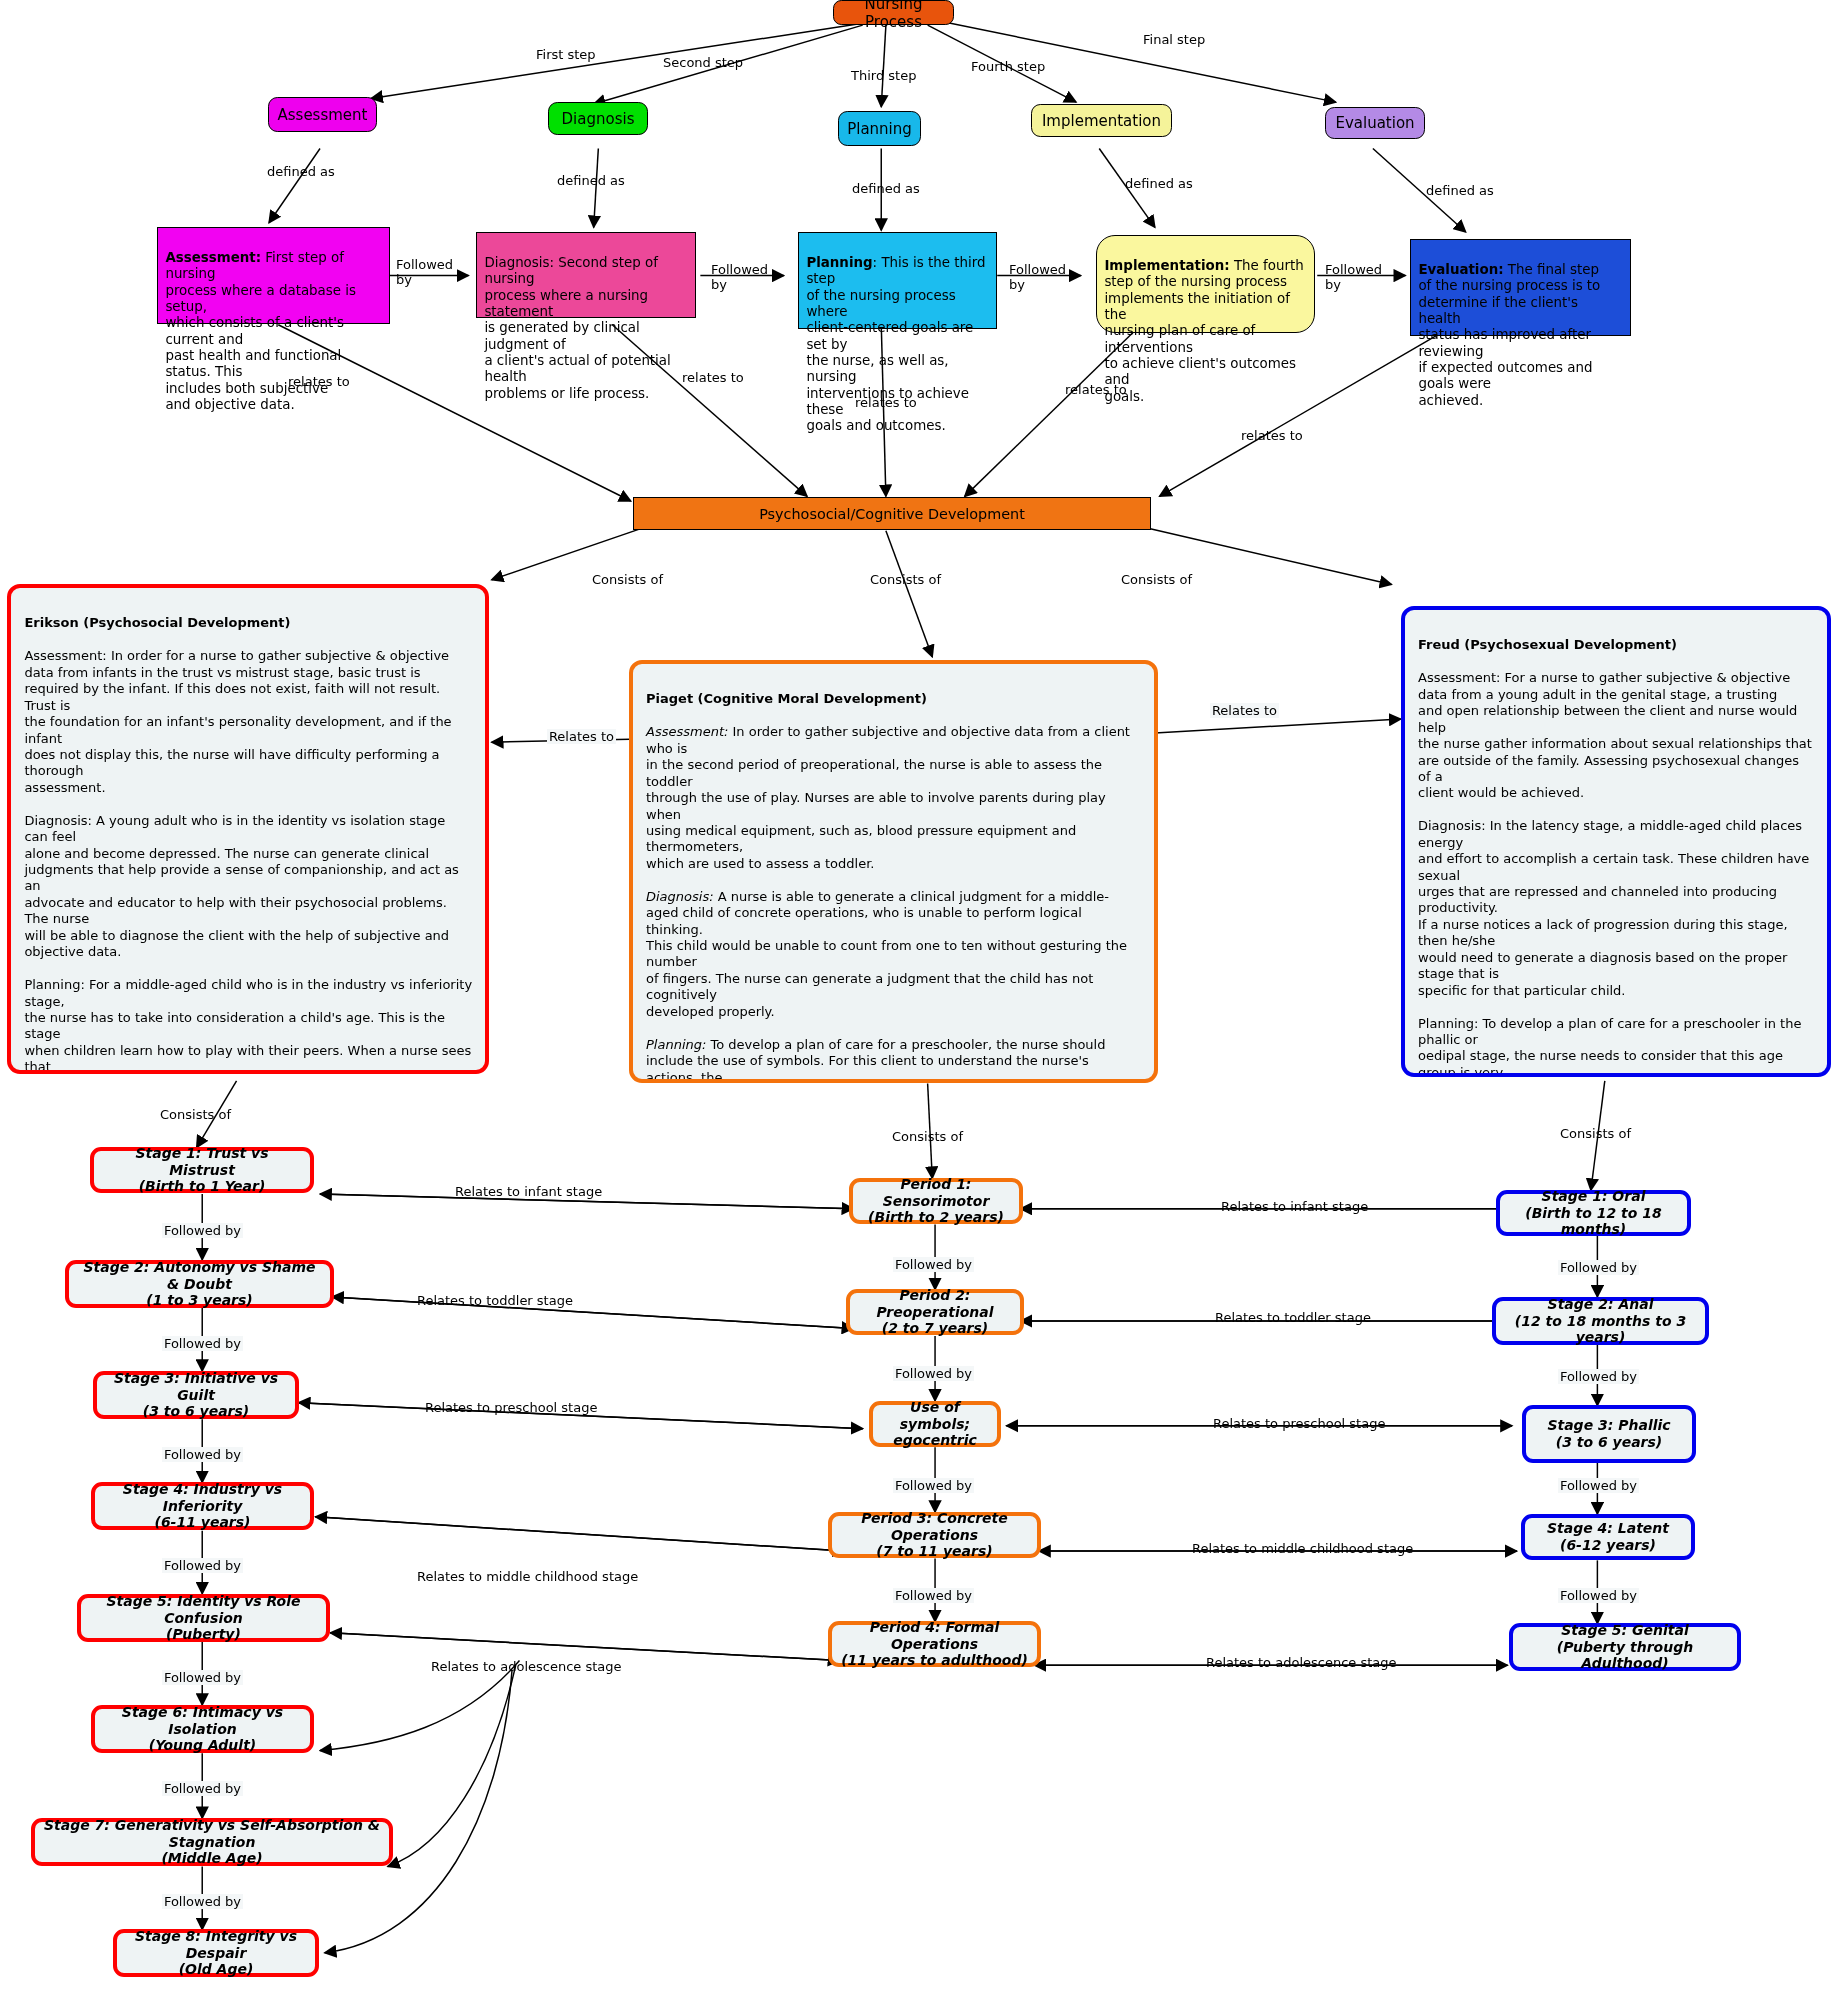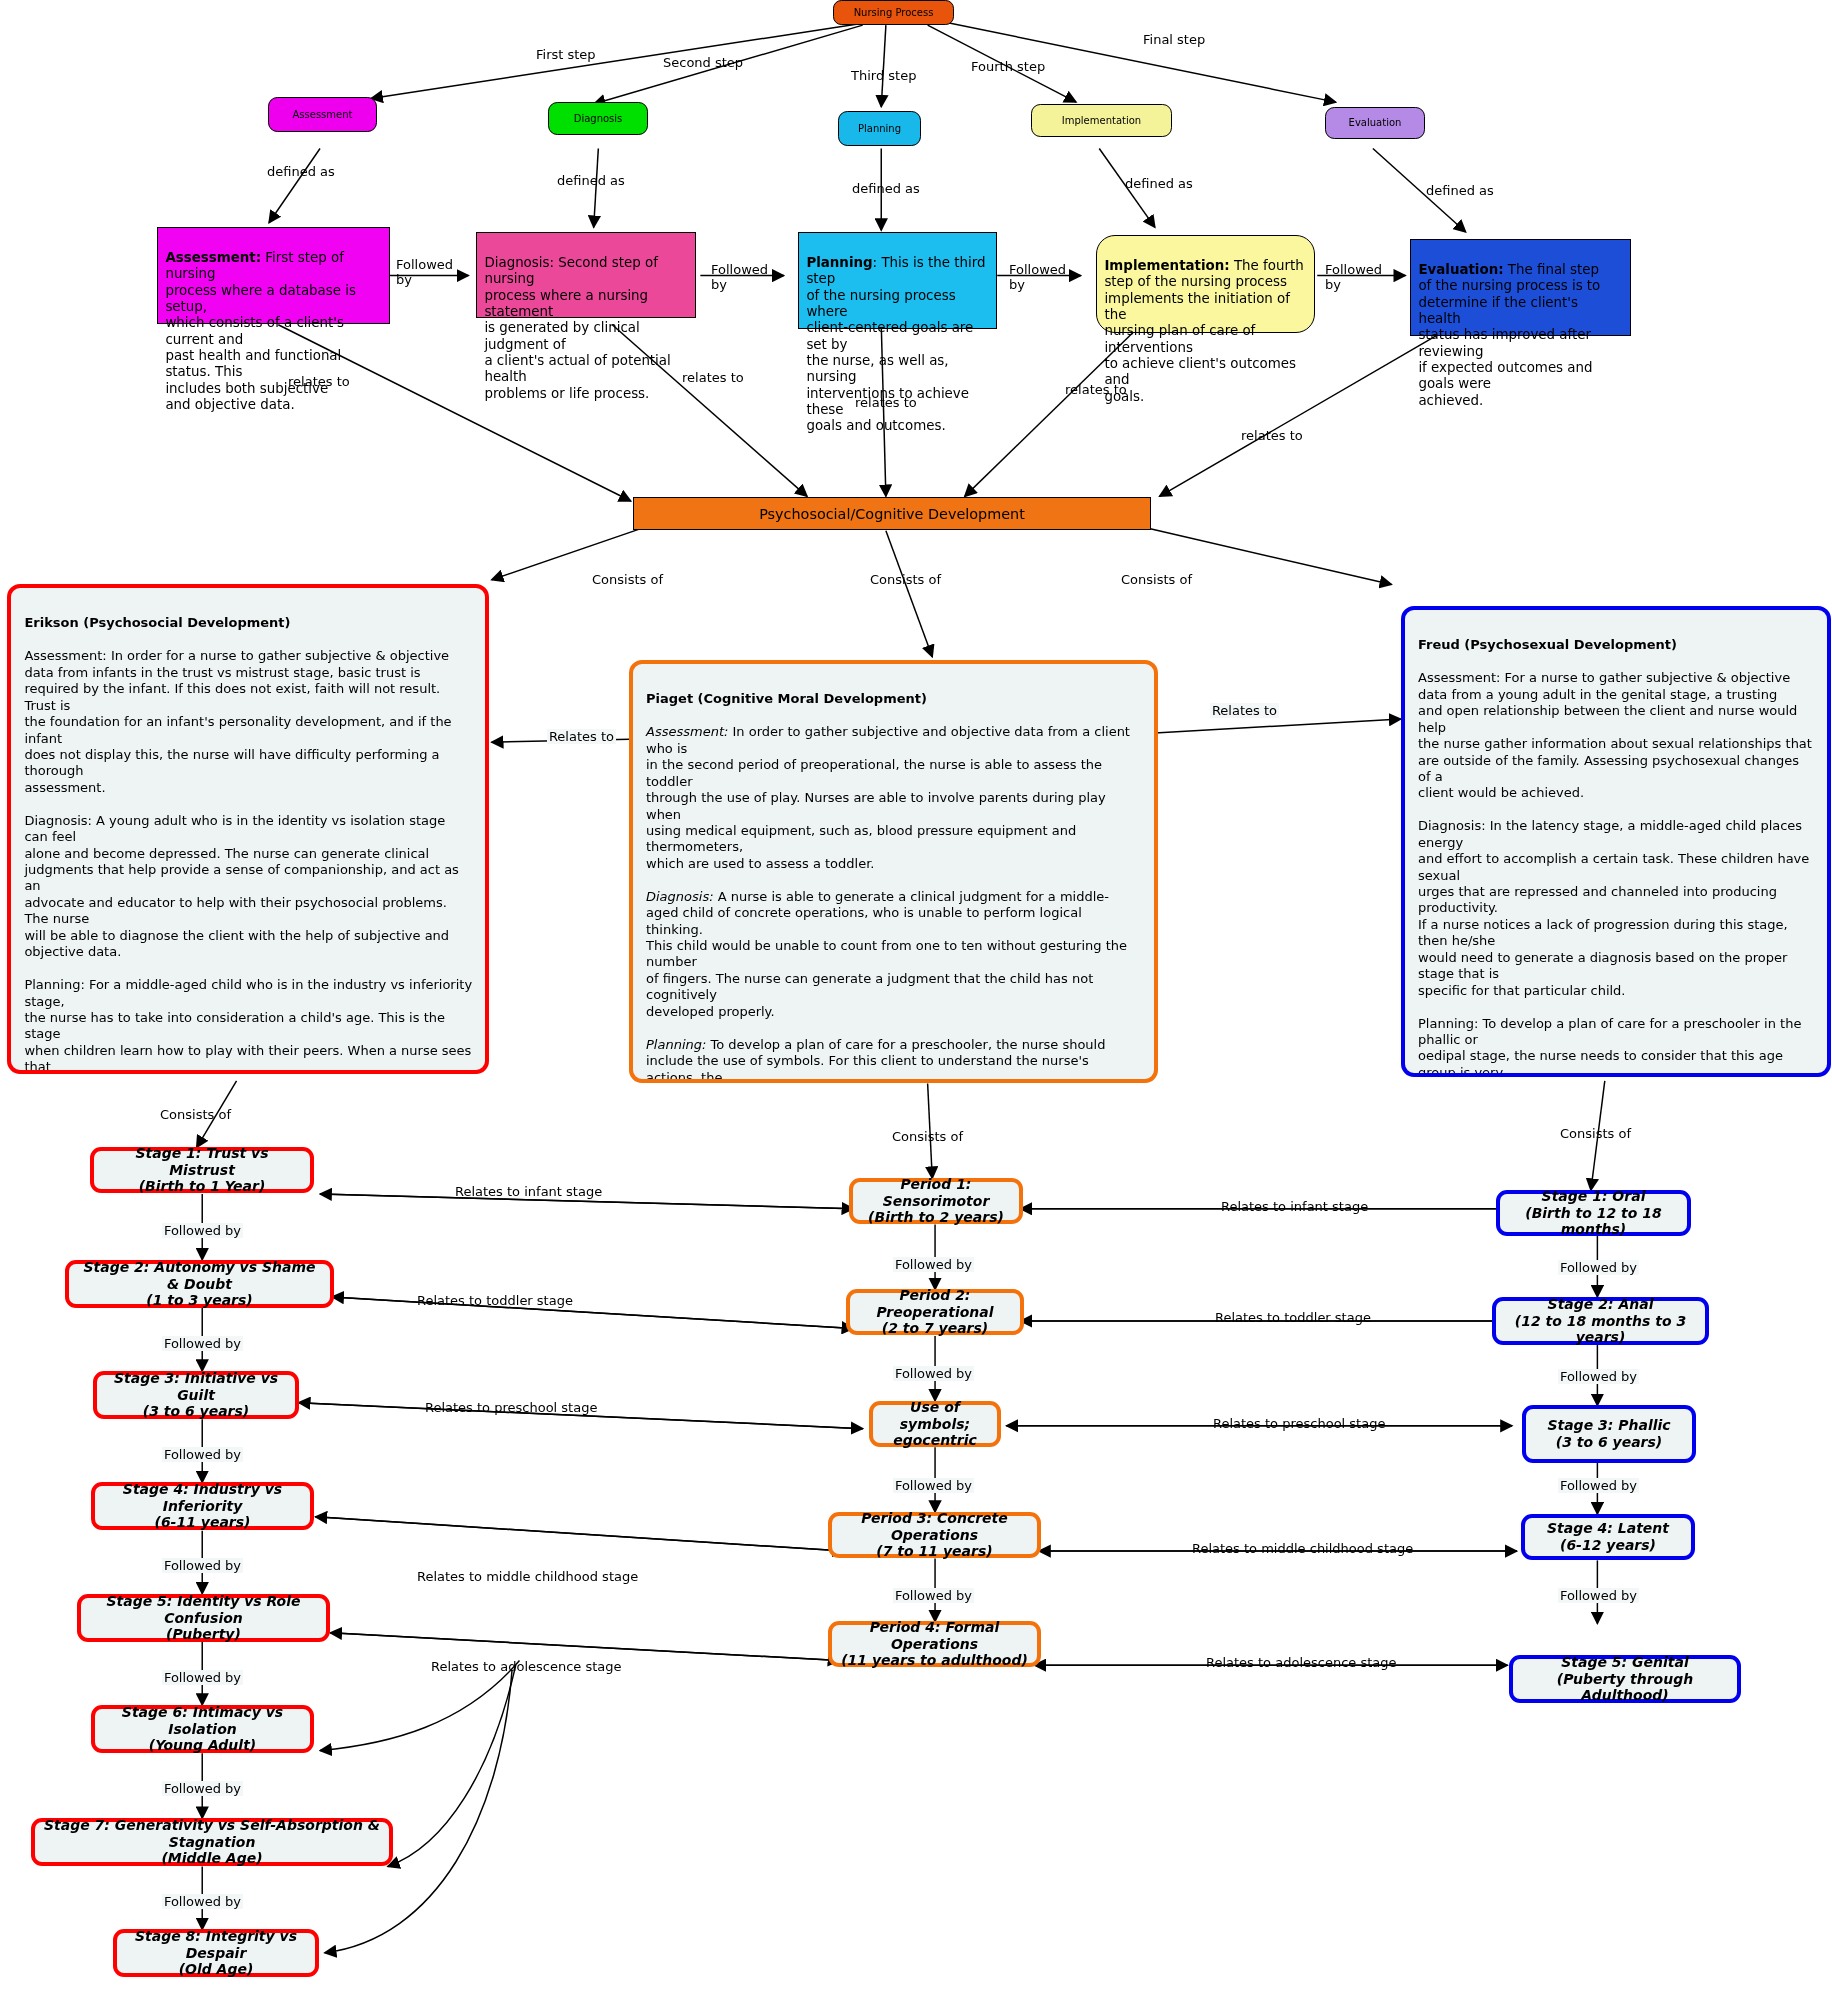--- a/index.html
+++ b/index.html
@@ -29,21 +29,21 @@
   .node {
     position: absolute;
     box-sizing: border-box;
     z-index: 5;
   }
   
   .pill {
     border: 1.9px solid #000;
     border-radius: 9.3px;
     text-align: center;
-    font-size: 10px;
+    font-size: 15px;
     line-height: 1.2;
     display: flex;
     align-items: center;
     justify-content: center;
   }
   .pill-root {
     background: #e8540c;
     border-radius: 8.3px;
   }
   .pill-assessment  { background: #ee00ee; }
@@ -508,21 +508,21 @@
     <span>(12 to 18 months to 3 years)</span>
   </div>
   <div class="node stage stage-freud" style="left:1522px; top:1405px; width:174px; height:58px;">
     <span>Stage 3: Phallic</span>
     <span>(3 to 6 years)</span>
   </div>
   <div class="node stage stage-freud" style="left:1521px; top:1514px; width:174px; height:46px;">
     <span>Stage 4: Latent</span>
     <span>(6-12 years)</span>
   </div>
-  <div class="node stage stage-freud" style="left:1509px; top:1623px; width:232px; height:48px;margin-top:32px;">
+  <div class="node stage stage-freud" style="left:1509px; top:1623px; width:232px; height:48px;">
     <span>Stage 5: Genital</span>
     <span>(Puberty through Adulthood)</span>
   </div>
 
   <div class="elabel onwhite" style="left:1558px; top:1260px;">Followed by</div>
   <div class="elabel onwhite" style="left:1558px; top:1369px;">Followed by</div>
   <div class="elabel onwhite" style="left:1558px; top:1478px;">Followed by</div>
   <div class="elabel onwhite" style="left:1558px; top:1588px;">Followed by</div>
 
   <div class="elabel" style="left:455px; top:1185px;">Relates to infant stage</div>

